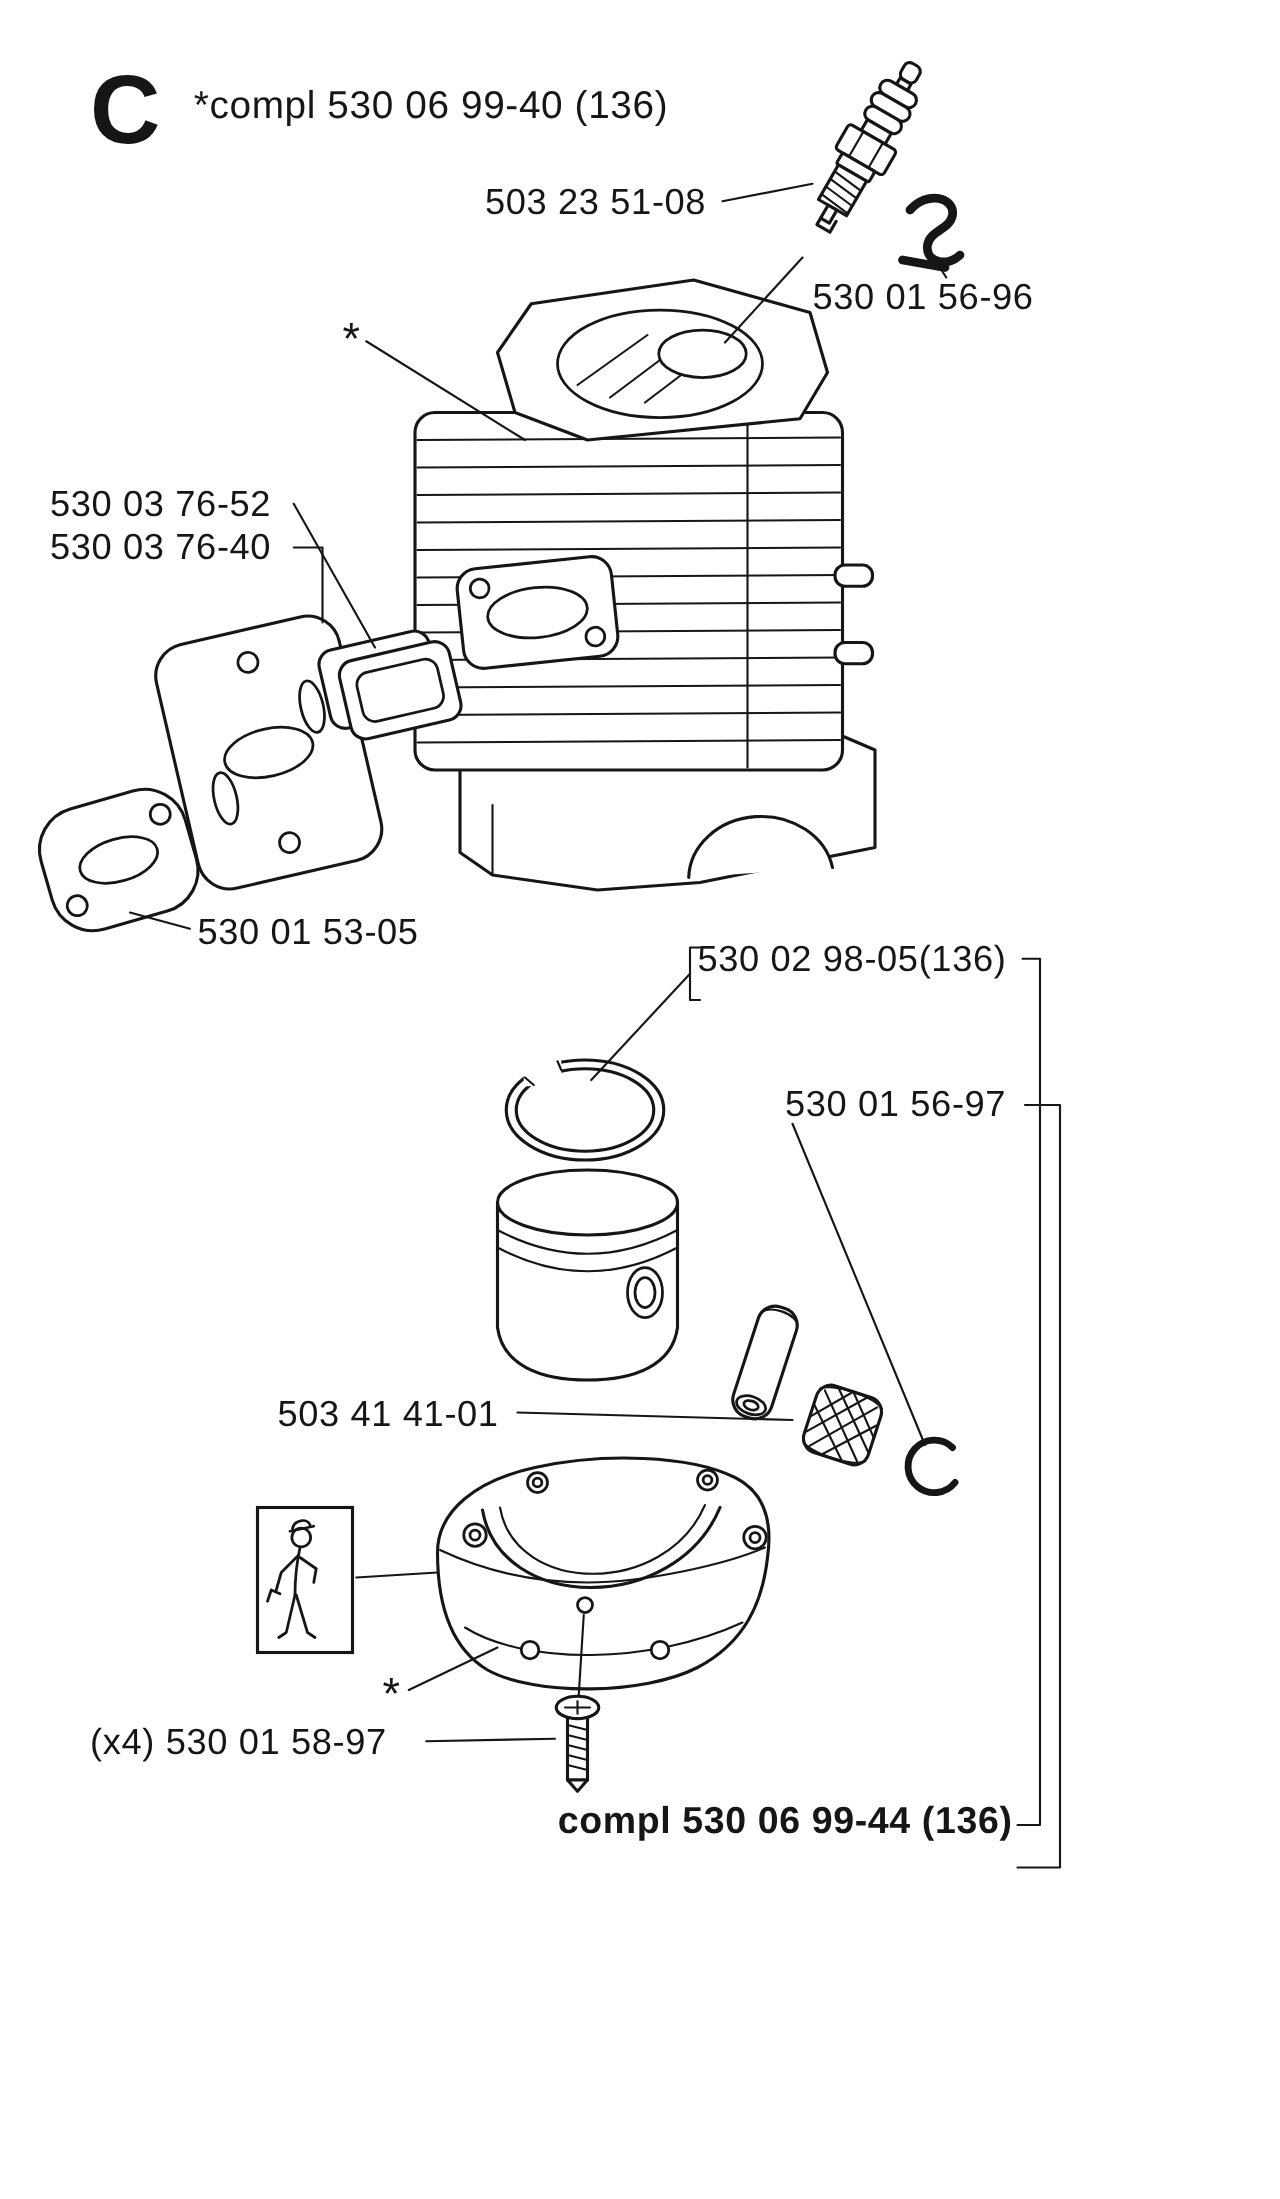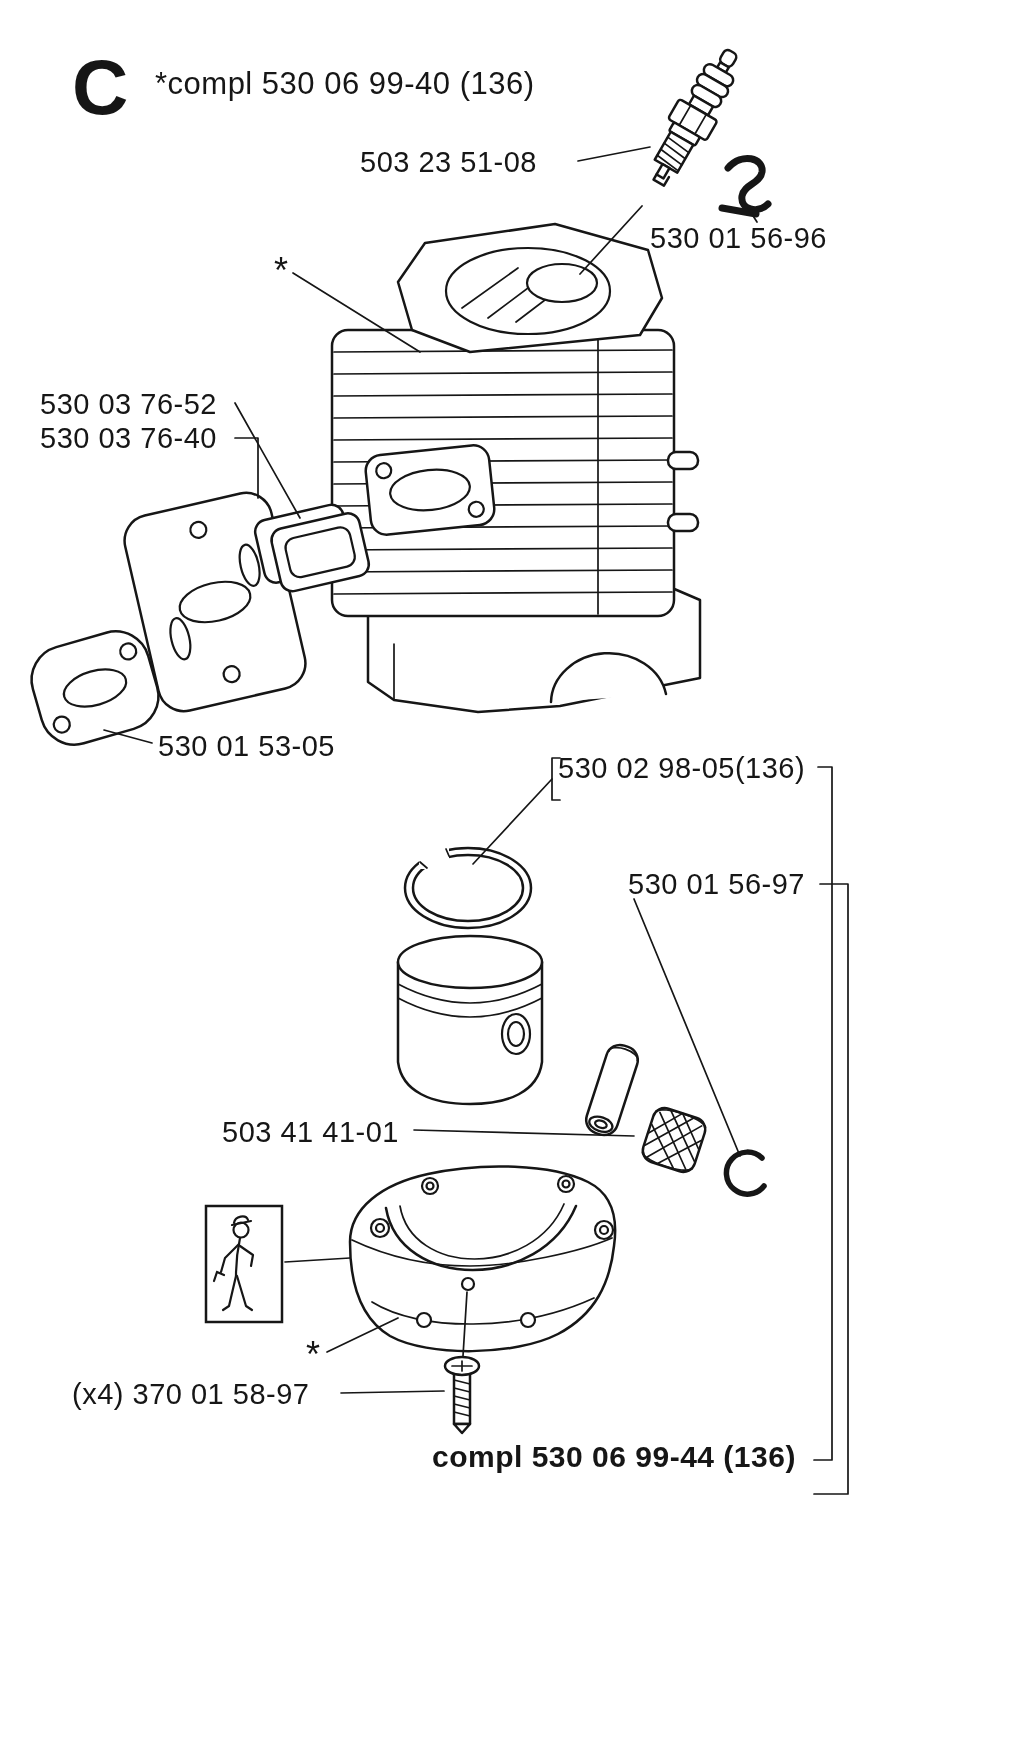--- a/index.html
+++ b/index.html
@@ -3,21 +3,21 @@
 <meta charset="utf-8">
 <style>
   * { margin:0; padding:0; box-sizing:border-box; }
   html,body { background:#ffffff; }
   body { font-family:"Liberation Sans", sans-serif; color:#161616; }
   .page { position:relative; width:1024px; height:1759px; background:#ffffff; overflow:hidden; }
   .page svg { position:absolute; left:0; top:0; }
   .lbl { position:absolute; font-size:29px; white-space:nowrap; color:#161616; letter-spacing:0.5px; }
   .c-letter { font-size:78px; font-weight:bold; line-height:0.9; }
   .star { font-size:36px; }
-  .footer-lbl { width:378px; text-align:left; font-weight:bold; font-size:30px; }
+  .footer-lbl { width:378px; text-align:right; font-weight:bold; font-size:30px; }
   .title-lbl { font-size:31px; font-weight:normal; }
 
   
   .part { fill:#ffffff; stroke:#161616; stroke-width:2.5; stroke-linejoin:round; stroke-linecap:round; }
   .hole { fill:#ffffff; stroke:#161616; stroke-width:2.2; }
   .ln   { fill:none; stroke:#161616; stroke-width:2.5; stroke-linejoin:round; stroke-linecap:round; }
   .thin { fill:none; stroke:#161616; stroke-width:1.7; stroke-linejoin:round; stroke-linecap:round; }
   .erase{ fill:#ffffff; stroke:none; }
 </style>
 </head>
@@ -220,36 +220,36 @@
       <line x1="463" y1="1356" x2="467" y2="1292"></line>
       <path d="M818,767 L832,767 L832,1460 L814,1460"></path>
       <path d="M820,884 L848,884 L848,1494 L814,1494"></path>
     </g>
   </svg>
 
   <div class="lbl c-letter" style="left:72px; top:52px;">C</div>
 
   <div class="lbl title-lbl" style="left:155px; top:66px;">*compl 530 06 99-40 (136)</div>
 
-  <div class="lbl" style="left:360px; top:146px;">503 23 51-08</div>
+  <div class="lbl" style="left:388px; top:146px;">503 23 51-08</div>
 
   <div class="lbl" style="left:650px; top:222px;">530 01 56-96</div>
 
   <div class="lbl star" style="left:274px; top:250px;">*</div>
 
   <div class="lbl" style="left:40px; top:388px;">530 03 76-52</div>
   <div class="lbl" style="left:40px; top:422px;">530 03 76-40</div>
 
   <div class="lbl" style="left:158px; top:730px;">530 01 53-05</div>
 
   <div class="lbl" style="left:558px; top:752px;">530 02 98-05(136)</div>
 
   <div class="lbl" style="left:628px; top:868px;">530 01 56-97</div>
 
   <div class="lbl" style="left:222px; top:1116px;">503 41 41-01</div>
 
   <div class="lbl star" style="left:306px; top:1334px;">*</div>
 
-  <div class="lbl" style="left:72px; top:1378px;">(x4) 370 01 58-97</div>
+  <div class="lbl" style="left:72px; top:1378px;">(x4) 530 01 58-97</div>
 
   <div class="lbl footer-lbl" style="left:432px; top:1440px;">compl 530 06 99-44 (136)</div>
 
 </div>
 
 </body></html>

